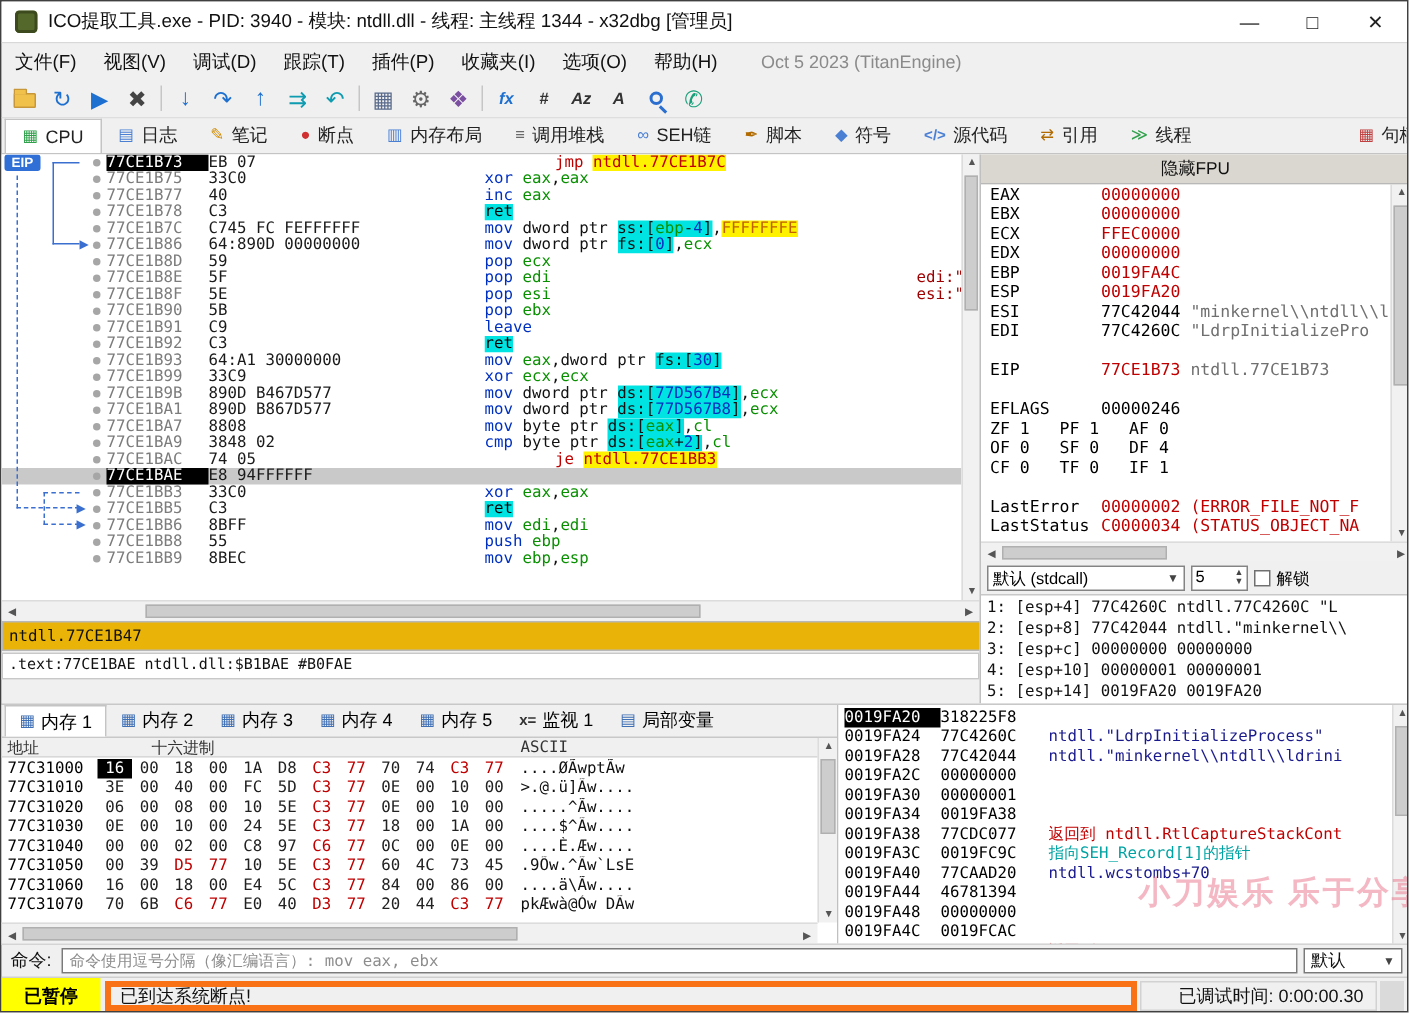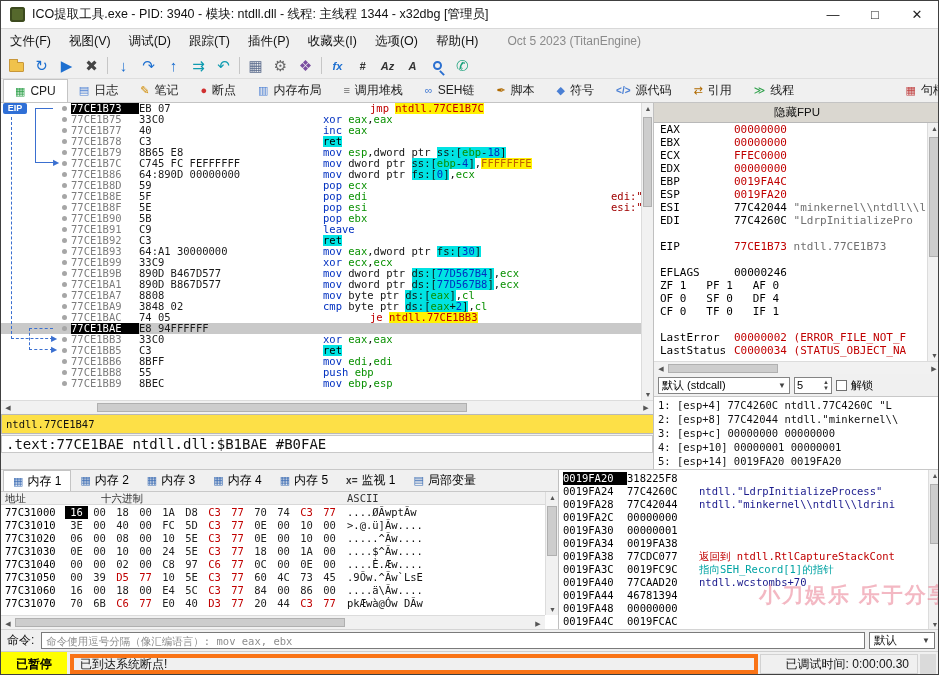--- a/index.html
+++ b/index.html
@@ -63,22 +63,22 @@
   .ahead { position:absolute; color:#3a6fd0; font-size:8px; line-height:8px; pointer-events:none; }
 
   
   .vsb, .hsb { position:absolute; background:#f1f1f1; }
   .vsb { border-left:1px solid #dcdcdc; }
   .hsb { border-top:1px solid #dcdcdc; }
   .sb-ar { position:absolute; color:#555; font-size:7px; text-align:center; }
   .sb-th { position:absolute; background:#cdcdcd; border:1px solid #b0b0b0; }
 
   
-  .infobox { position:absolute; left:0; top:311px; width:772px; height:20px; background:#fde047; border:1px solid #b8b8b8; font-family:"DejaVu Sans Mono",monospace; font-size:10.5px; line-height:18px; padding-left:4px; color:#111; }
-  .infoline { position:absolute; left:0; top:332px; width:652px; height:18px; background:#fff; border:1px solid #c8c8c8; font-family:"DejaVu Sans Mono",monospace; font-size:14px; line-height:16px; padding-left:4px; color:#111; }
+  .infobox { position:absolute; left:0; top:311px; width:772px; height:20px; background:#eab308; border:1px solid #b8b8b8; font-family:"DejaVu Sans Mono",monospace; font-size:10.5px; line-height:18px; padding-left:4px; color:#111; }
+  .infoline { position:absolute; left:0; top:332px; width:652px; height:18px; background:#fff; border:1px solid #c8c8c8; font-family:"DejaVu Sans Mono",monospace; font-size:10px; line-height:16px; padding-left:4px; color:#111; }
 
   
   .rightcol { position:absolute; left:652px; top:0; width:287px; height:366px; background:#f0f0f0; border-left:1px solid #c0c0c0; }
   .fpubar { position:absolute; left:0; top:0; width:100%; height:20px; background:#dad7d0; border-bottom:1px solid #b8b8b8; display:flex; align-items:center; justify-content:center; font-size:11.5px; color:#111; }
   #regs { position:absolute; left:0; top:20px; width:273px; height:238px; background:#fff; overflow:hidden; font-family:"DejaVu Sans Mono",monospace; font-size:11px; }
   .rrow { height:13px; line-height:13px; white-space:pre; padding-left:6px; color:#000; }
   .rn { display:inline-block; width:74px; }
   .rv.red { color:#c00000; }
   .rc { color:#707070; }
   .callconv { position:absolute; left:0; top:271px; width:100%; height:22px; display:flex; align-items:center; gap:4px; padding:0 4px; font-size:11px; }
@@ -267,21 +267,20 @@
     </div>
 
   <div class="main">
     <div class="leftcol">
       <div id="disasm">
         <div id="disasm-rows">
             <div class="drow eip"><span class="c-ar"></span><span class="c-dot"><span class="dot"></span></span><span class="c-addr">77CE1B73</span><span class="c-bytes">EB 07</span><span class="c-instr"><span class="mnjmp">jmp</span> <span class="jtgt">ntdll.77CE1B7C</span></span><span class="c-cmt"></span></div>
             <div class="drow"><span class="c-ar"></span><span class="c-dot"><span class="dot"></span></span><span class="c-addr">77CE1B75</span><span class="c-bytes">33C0</span><span class="c-instr"><span class="mn">xor</span> <span class="reg">eax</span>,<span class="reg">eax</span></span><span class="c-cmt"></span></div>
             <div class="drow"><span class="c-ar"></span><span class="c-dot"><span class="dot"></span></span><span class="c-addr">77CE1B77</span><span class="c-bytes">40</span><span class="c-instr"><span class="mn">inc</span> <span class="reg">eax</span></span><span class="c-cmt"></span></div>
             <div class="drow"><span class="c-ar"></span><span class="c-dot"><span class="dot"></span></span><span class="c-addr">77CE1B78</span><span class="c-bytes">C3</span><span class="c-instr"><span class="retchip">ret</span></span><span class="c-cmt"></span></div>
-            <div class="drow"><span class="c-ar"></span><span class="c-dot"><span class="dot"></span></span><span class="c-addr">77CE1B79</span><span class="c-bytes">8B65 E8</span><span class="c-instr"><span class="mn">mov</span> <span class="reg">esp</span>,dword ptr <span class="mem">ss:[<span class="reg">ebp</span>-<span class="num">18</span>]</span></span><span class="c-cmt"></span></div>
             <div class="drow"><span class="c-ar"></span><span class="c-dot"><span class="dot"></span></span><span class="c-addr">77CE1B7C</span><span class="c-bytes">C745 FC FEFFFFFF</span><span class="c-instr"><span class="mn">mov</span> dword ptr <span class="mem">ss:[<span class="reg">ebp</span>-<span class="num">4</span>]</span>,<span class="num ybg">FFFFFFFE</span></span><span class="c-cmt"></span></div>
             <div class="drow"><span class="c-ar"></span><span class="c-dot"><span class="dot"></span></span><span class="c-addr">77CE1B86</span><span class="c-bytes">64:890D 00000000</span><span class="c-instr"><span class="mn">mov</span> dword ptr <span class="mem">fs:[<span class="num">0</span>]</span>,<span class="reg">ecx</span></span><span class="c-cmt"></span></div>
             <div class="drow"><span class="c-ar"></span><span class="c-dot"><span class="dot"></span></span><span class="c-addr">77CE1B8D</span><span class="c-bytes">59</span><span class="c-instr"><span class="mn">pop</span> <span class="reg">ecx</span></span><span class="c-cmt"></span></div>
             <div class="drow"><span class="c-ar"></span><span class="c-dot"><span class="dot"></span></span><span class="c-addr">77CE1B8E</span><span class="c-bytes">5F</span><span class="c-instr"><span class="mn">pop</span> <span class="reg">edi</span></span><span class="c-cmt">edi:"LdrpInitializePro"</span></div>
             <div class="drow"><span class="c-ar"></span><span class="c-dot"><span class="dot"></span></span><span class="c-addr">77CE1B8F</span><span class="c-bytes">5E</span><span class="c-instr"><span class="mn">pop</span> <span class="reg">esi</span></span><span class="c-cmt">esi:"minkernel\\ntdll\\"</span></div>
             <div class="drow"><span class="c-ar"></span><span class="c-dot"><span class="dot"></span></span><span class="c-addr">77CE1B90</span><span class="c-bytes">5B</span><span class="c-instr"><span class="mn">pop</span> <span class="reg">ebx</span></span><span class="c-cmt"></span></div>
             <div class="drow"><span class="c-ar"></span><span class="c-dot"><span class="dot"></span></span><span class="c-addr">77CE1B91</span><span class="c-bytes">C9</span><span class="c-instr"><span class="mn">leave</span></span><span class="c-cmt"></span></div>
             <div class="drow"><span class="c-ar"></span><span class="c-dot"><span class="dot"></span></span><span class="c-addr">77CE1B92</span><span class="c-bytes">C3</span><span class="c-instr"><span class="retchip">ret</span></span><span class="c-cmt"></span></div>
             <div class="drow"><span class="c-ar"></span><span class="c-dot"><span class="dot"></span></span><span class="c-addr">77CE1B93</span><span class="c-bytes">64:A1 30000000</span><span class="c-instr"><span class="mn">mov</span> <span class="reg">eax</span>,dword ptr <span class="mem">fs:[<span class="num">30</span>]</span></span><span class="c-cmt"></span></div>
             <div class="drow"><span class="c-ar"></span><span class="c-dot"><span class="dot"></span></span><span class="c-addr">77CE1B99</span><span class="c-bytes">33C9</span><span class="c-instr"><span class="mn">xor</span> <span class="reg">ecx</span>,<span class="reg">ecx</span></span><span class="c-cmt"></span></div>

